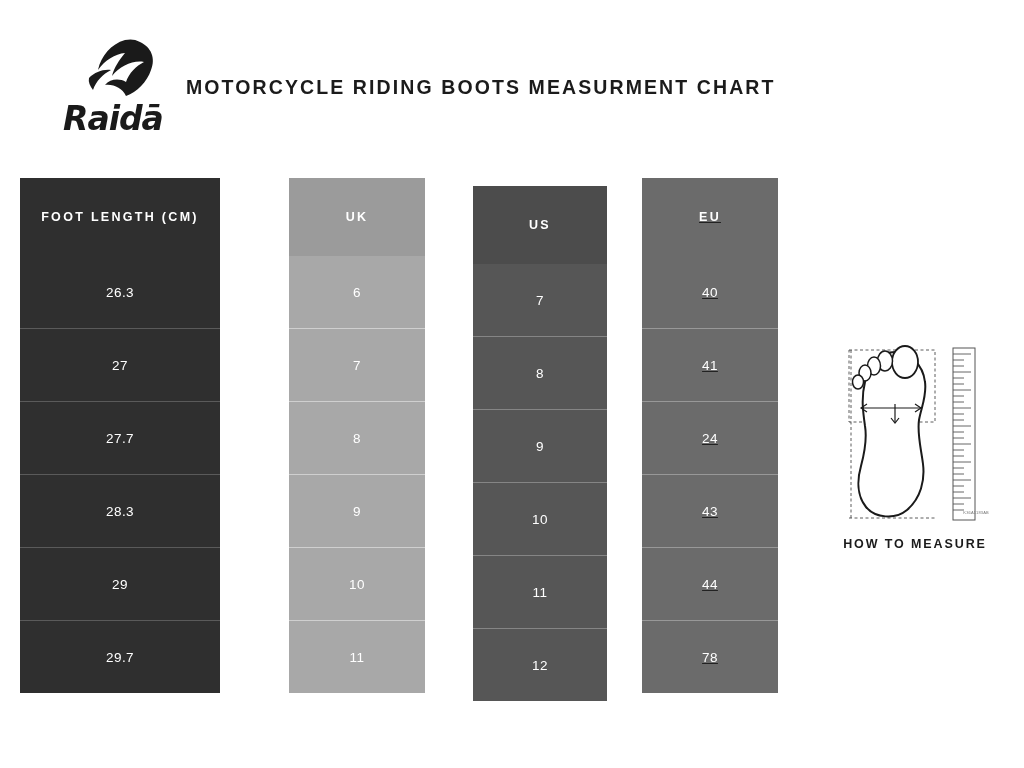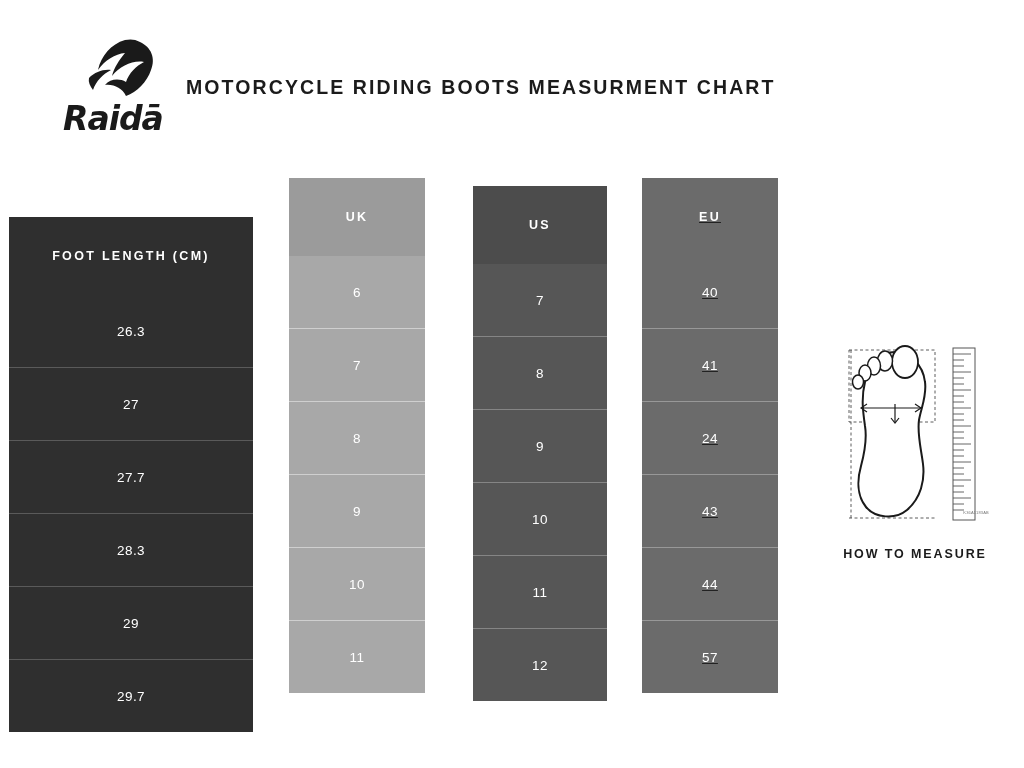--- a/index.html
+++ b/index.html
@@ -67,21 +67,21 @@
     position: absolute;
     top: 178px;
     left: 0;
     width: 1024px;
     height: 514px;
   }
   .col {
     position: absolute;
     top: 0;
   }
-  .col-foot   { left: 9px;  width: 244px; margin-top: 39px; }
+  .col-foot   { left: 20px;  width: 200px; }
   .col-uk     { left: 289px; width: 136px; }
   .col-us     { left: 473px; width: 134px; margin-top: 8px; }
   .col-eu     { left: 642px; width: 136px; text-decoration: underline; }
 
   .col-head {
     height: 78px;
     display: flex;
     align-items: center;
     justify-content: center;
     color: #ffffff;
@@ -127,21 +127,21 @@
     width: 160px;
     height: 195px;
     margin: 0 auto;
   }
   .measure-caption {
     text-align: center;
     font-size: 12.5px;
     font-weight: bold;
     letter-spacing: 1.9px;
     color: #1b1b1b;
-    margin-top: 14px;
+    margin-top: 4px;
   }
   .tiny-code {
     position: absolute;
     right: 6px;
     bottom: 18px;
     font-size: 4px;
     color: #777;
     letter-spacing: 0.2px;
   }
 </style>
@@ -202,21 +202,21 @@
   </div>
 
   <div class="col col-eu">
     <div class="col-head">EU</div>
     <div class="col-body">
       <div class="cell">40</div>
       <div class="cell">41</div>
       <div class="cell">24</div>
       <div class="cell">43</div>
       <div class="cell">44</div>
-      <div class="cell">57</div>
+      <div class="cell">78</div>
     </div>
   </div>
 
 </div>
 
 <div class="measure">
   <div class="measure-art">
     <svg width="160" height="195" viewBox="0 0 160 195" xmlns="http://www.w3.org/2000/svg">
 
       <g stroke="#333" stroke-width="0.8" fill="none" stroke-dasharray="3,2.5">

